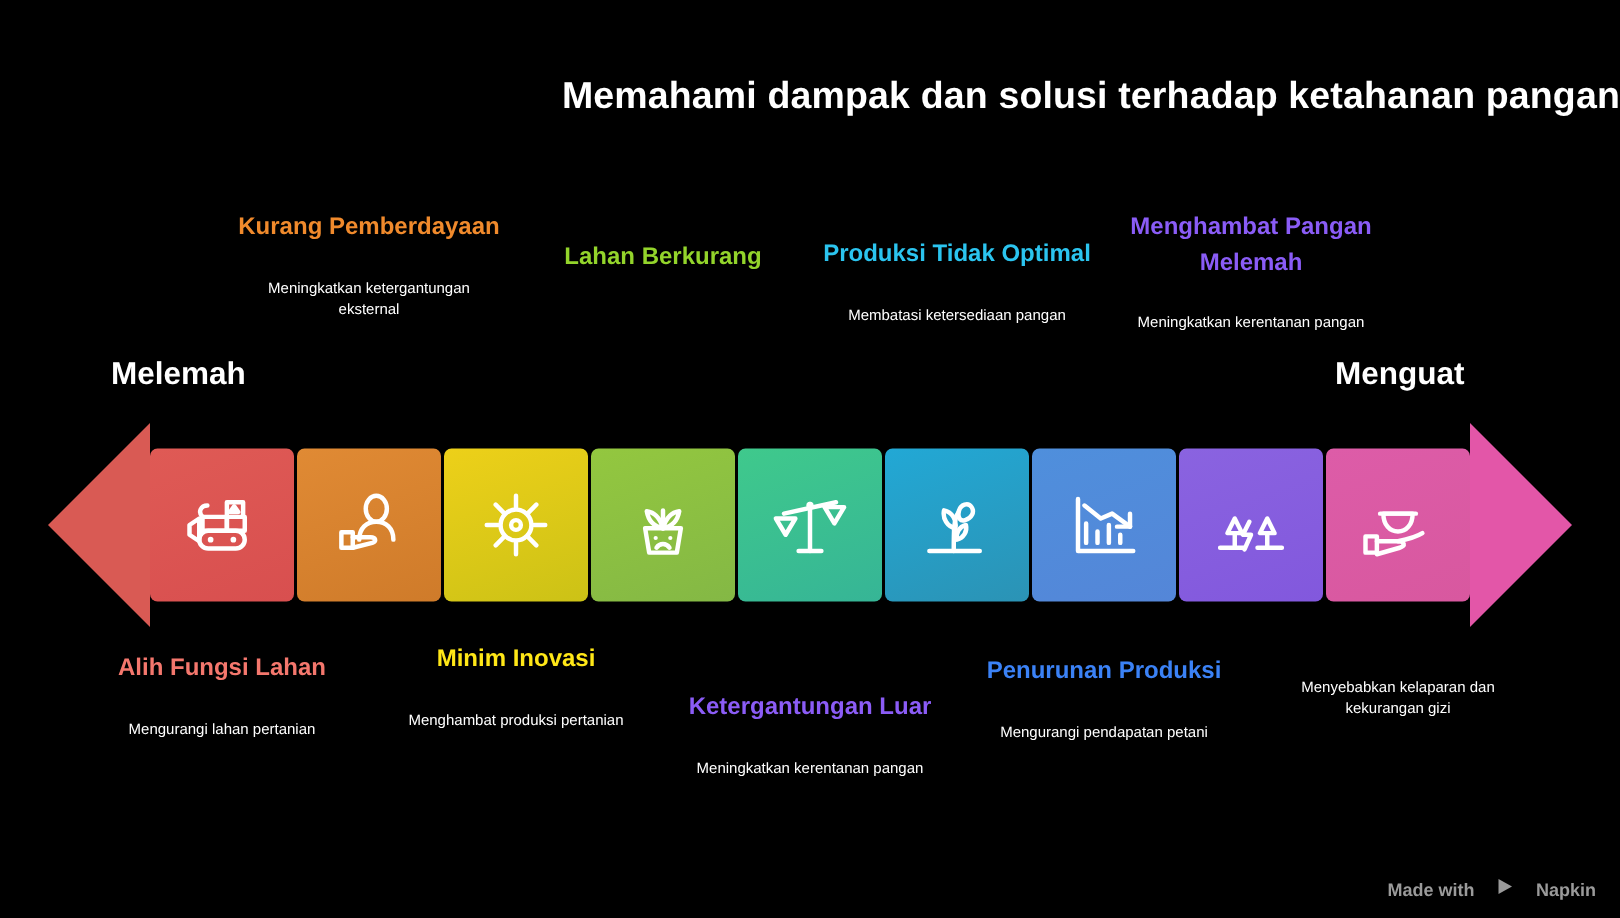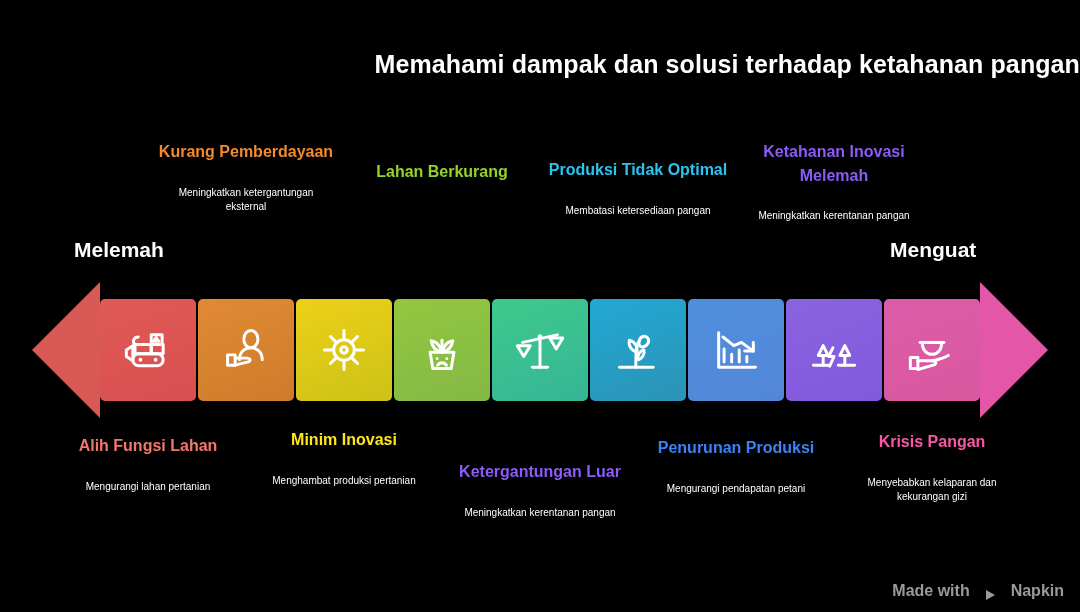--- a/index.html
+++ b/index.html
@@ -92,22 +92,22 @@
     font-size: 10px;
     font-weight: 500;
     line-height: 1.42;
   }
   .callout.top { bottom: auto; }
 
   
   .watermark {
     position: absolute;
     right: 16px; bottom: 12px;
-    display: flex; align-items: flex-end; gap: 16px;
-    color: #9a9a9a; font-size: 16px; font-weight: bold;
+    display: flex; align-items: flex-start; gap: 16px;
+    color: #9a9a9a; font-size: 12px; font-weight: bold;
   }
   .watermark .nap-tri {
     width: 0; height: 0;
     border-left: 9px solid #9a9a9a;
     border-top: 5px solid transparent;
     border-bottom: 5px solid transparent;
   }
 </style>
 </head>
 <body>
@@ -234,25 +234,24 @@
       </div>
       <div class="callout top" style="width: 185px; left: 545.5px; top: 158px;">
         <div class="hd" style="color: rgb(43, 196, 239);">Produksi Tidak Optimal</div>
         <div class="sub">Membatasi ketersediaan pangan</div>
       </div>
       <div class="callout bottom" style="width: 160px; left: 656px; top: 436px;">
         <div class="hd" style="color: rgb(59, 130, 246);">Penurunan Produksi</div>
         <div class="sub">Mengurangi pendapatan petani</div>
       </div>
       <div class="callout top" style="width: 175px; left: 746.5px; top: 140px;">
-        <div class="hd" style="color: rgb(138, 92, 246);">Ketahanan Inovasi Melemah</div>
+        <div class="hd" style="color: rgb(138, 92, 246);">Menghambat Pangan Melemah</div>
         <div class="sub">Meningkatkan kerentanan pangan</div>
       </div>
       <div class="callout bottom" style="width: 175px; left: 844.5px; top: 430px;">
-        <div class="hd" style="color: rgb(247, 89, 168);">Krisis Pangan</div>
         <div class="sub">Menyebabkan kelaparan dan kekurangan gizi</div>
       </div>
     </div>
 
   <div class="watermark">
     <span>Made with</span>
     <span class="nap-tri"></span>
     <span>Napkin</span>
   </div>
 

